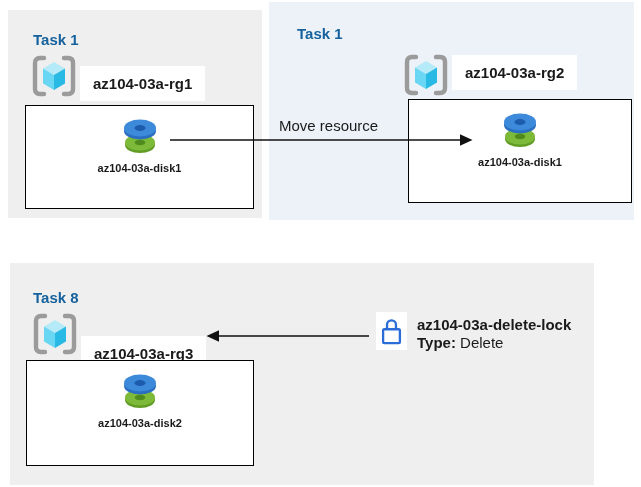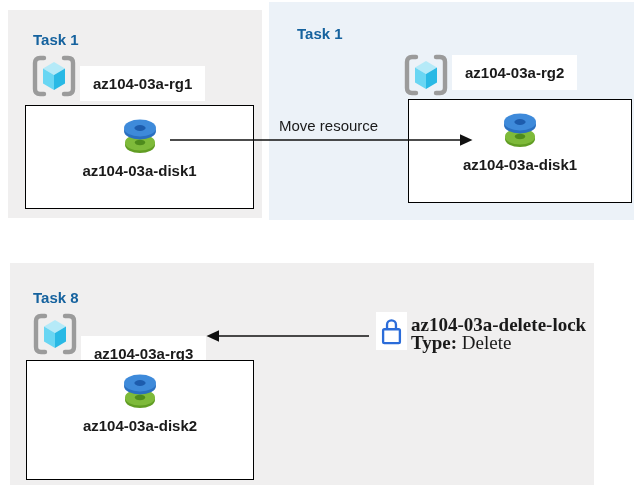--- a/index.html
+++ b/index.html
@@ -34,36 +34,36 @@
   .task3 .rg-label{left:71px;top:52px;margin-top:21px;}
 
   .resource-box{
     position:absolute;background:#fff;
     border:1.5px solid var(--box-border,#000);
     display:flex;flex-direction:column;align-items:center;
     box-sizing:border-box;padding-top:10px;
   }
   .task1 .resource-box{left:17px;top:95px;width:229px;height:104px;}
   .task2 .resource-box{left:139px;top:97px;width:224px;height:104px;}
-  .task3 .resource-box{left:16px;top:97px;width:228px;height:120px;}
+  .task3 .resource-box{left:16px;top:97px;width:228px;height:106px;}
 
   .disk-icon{width:36px;height:42px;display:block;}
-  .disk-label{font-weight:bold;font-size:15px;margin-top:4px;white-space:nowrap;}
+  .disk-label{font-weight:bold;font-size:11px;margin-top:4px;white-space:nowrap;}
 
   .move-label{
     position:absolute;left:279px;top:117px;
     font-weight:normal;font-size:15px;white-space:nowrap;
   }
 
   .lock-wrap{position:absolute;left:376px;top:312px;display:flex;align-items:flex-start;}
   .lock-iconbox{
     background:#fff;width:31px;height:38px;
     display:flex;align-items:center;justify-content:center;flex:0 0 auto;
   }
-  .lock-text{margin-left:4px;font-size:19px;line-height:18px;padding-top:4px;white-space:nowrap;font-family:Liberation Serif, serif;}
+  .lock-text{margin-left:10px;font-size:15px;line-height:18px;padding-top:4px;white-space:nowrap;}
   .lock-name{font-weight:bold;}
 
   .arrows{position:absolute;left:0;top:0;width:641px;height:487px;pointer-events:none;}
   .arrows line{stroke:var(--arrow-black,#111);stroke-width:1.4;}
   .arrows polygon{fill:var(--arrow-black,#111);}
 
   
   .bracket{fill:none;stroke:var(--bracket-gray,#9b9b9b);stroke-width:4.4;stroke-linecap:round;}
   .cube-top{fill:var(--cube-top,#b5eaf8);}
   .cube-left{fill:var(--cube-left,#69d6f3);}

